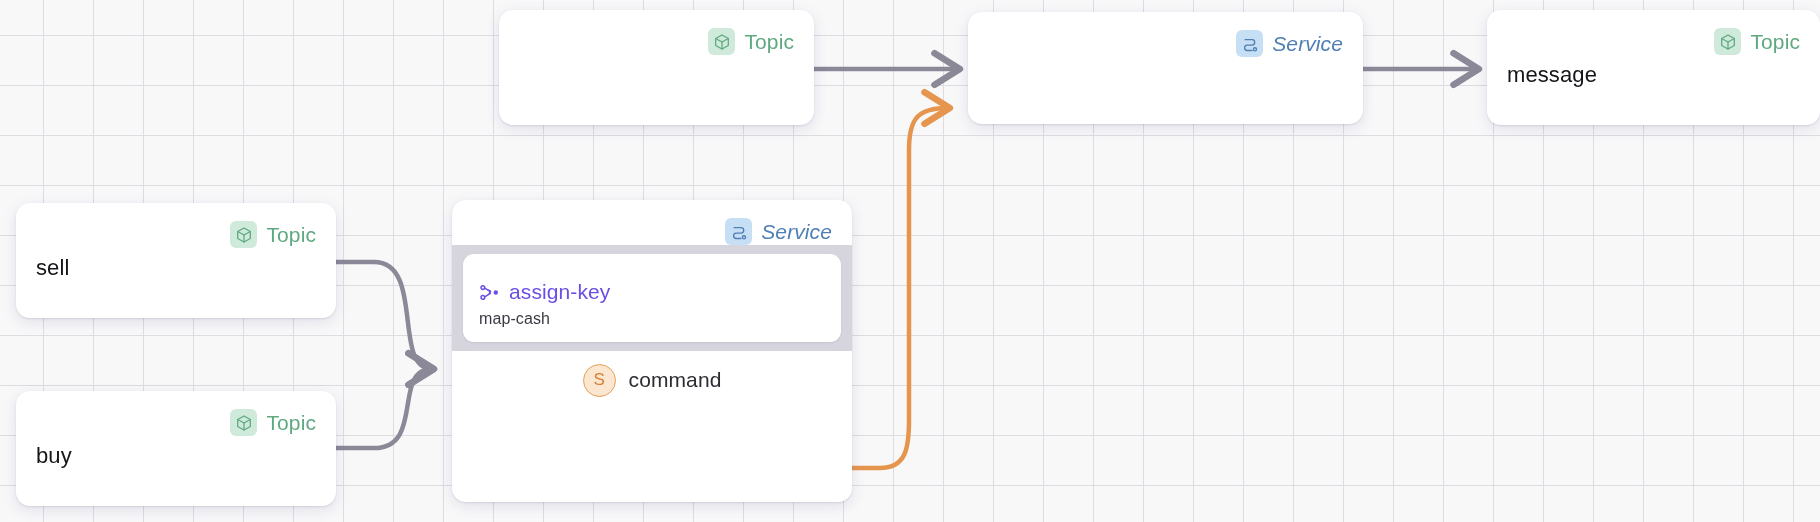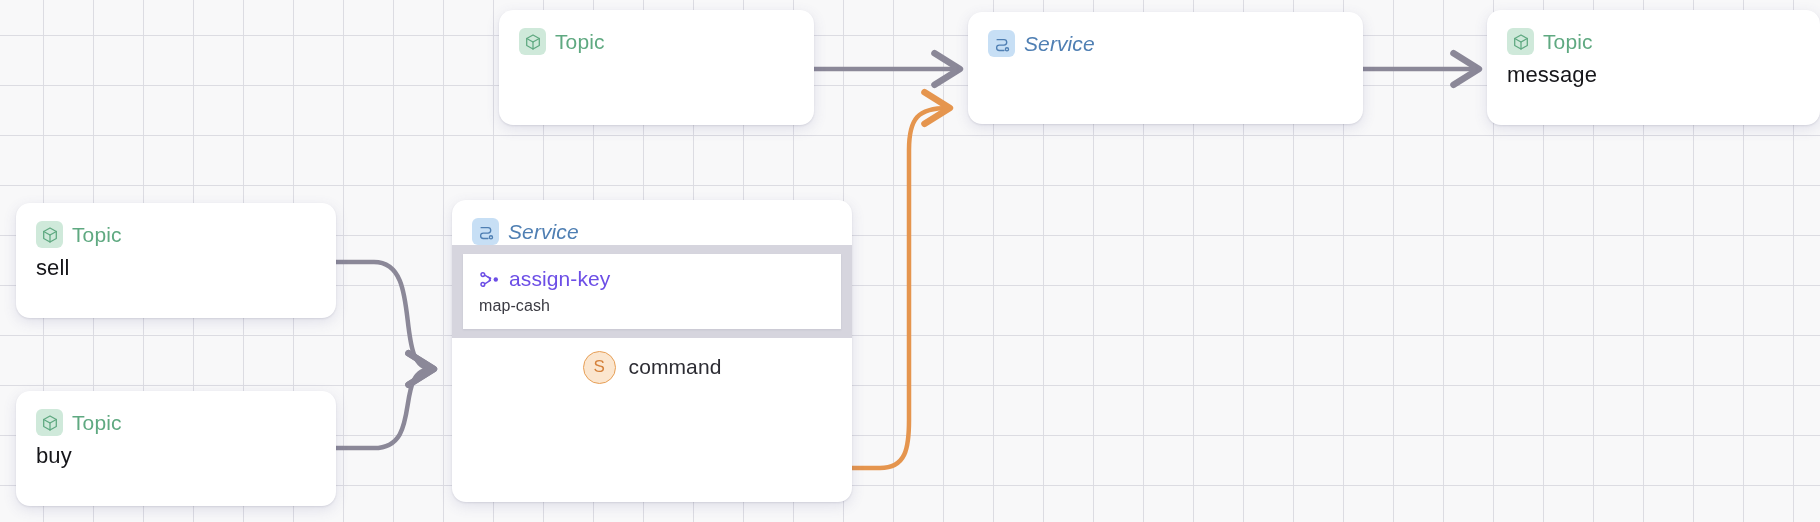--- a/index.html
+++ b/index.html
@@ -38,20 +38,21 @@
     box-shadow: 0 1px 2px rgba(30,28,60,0.10),
                 0 4px 14px rgba(80,75,140,0.14);
     box-sizing: border-box;
     overflow: hidden;
   }
   .node-head {
     display: flex;
     align-items: center;
     gap: 9px;
     padding: 18px 20px 0 20px;
+    justify-content: flex-end;
   }
   .badge {
     width: 27px;
     height: 27px;
     border-radius: 6px;
     display: flex;
     align-items: center;
     justify-content: center;
     flex: none;
   }
@@ -71,22 +72,22 @@
   }
 
   
   .node.with-children { padding-bottom: 0; }
   .child-band {
     background: #d6d5de;
     padding: 9px 11px;
   }
   .child-box {
     background: #ffffff;
-    border-radius: 0;
-    padding: 13px 16px 14px 16px;
+    border-radius: 11px;
+    padding: 26px 16px 14px 16px;
     box-shadow: 0 1px 2px rgba(30,28,60,0.08);
   }
   .child-head {
     display: flex;
     align-items: center;
     gap: 9px;
   }
   .child-kind {
     font-size: 21px;
     color: #6c4ee6;

